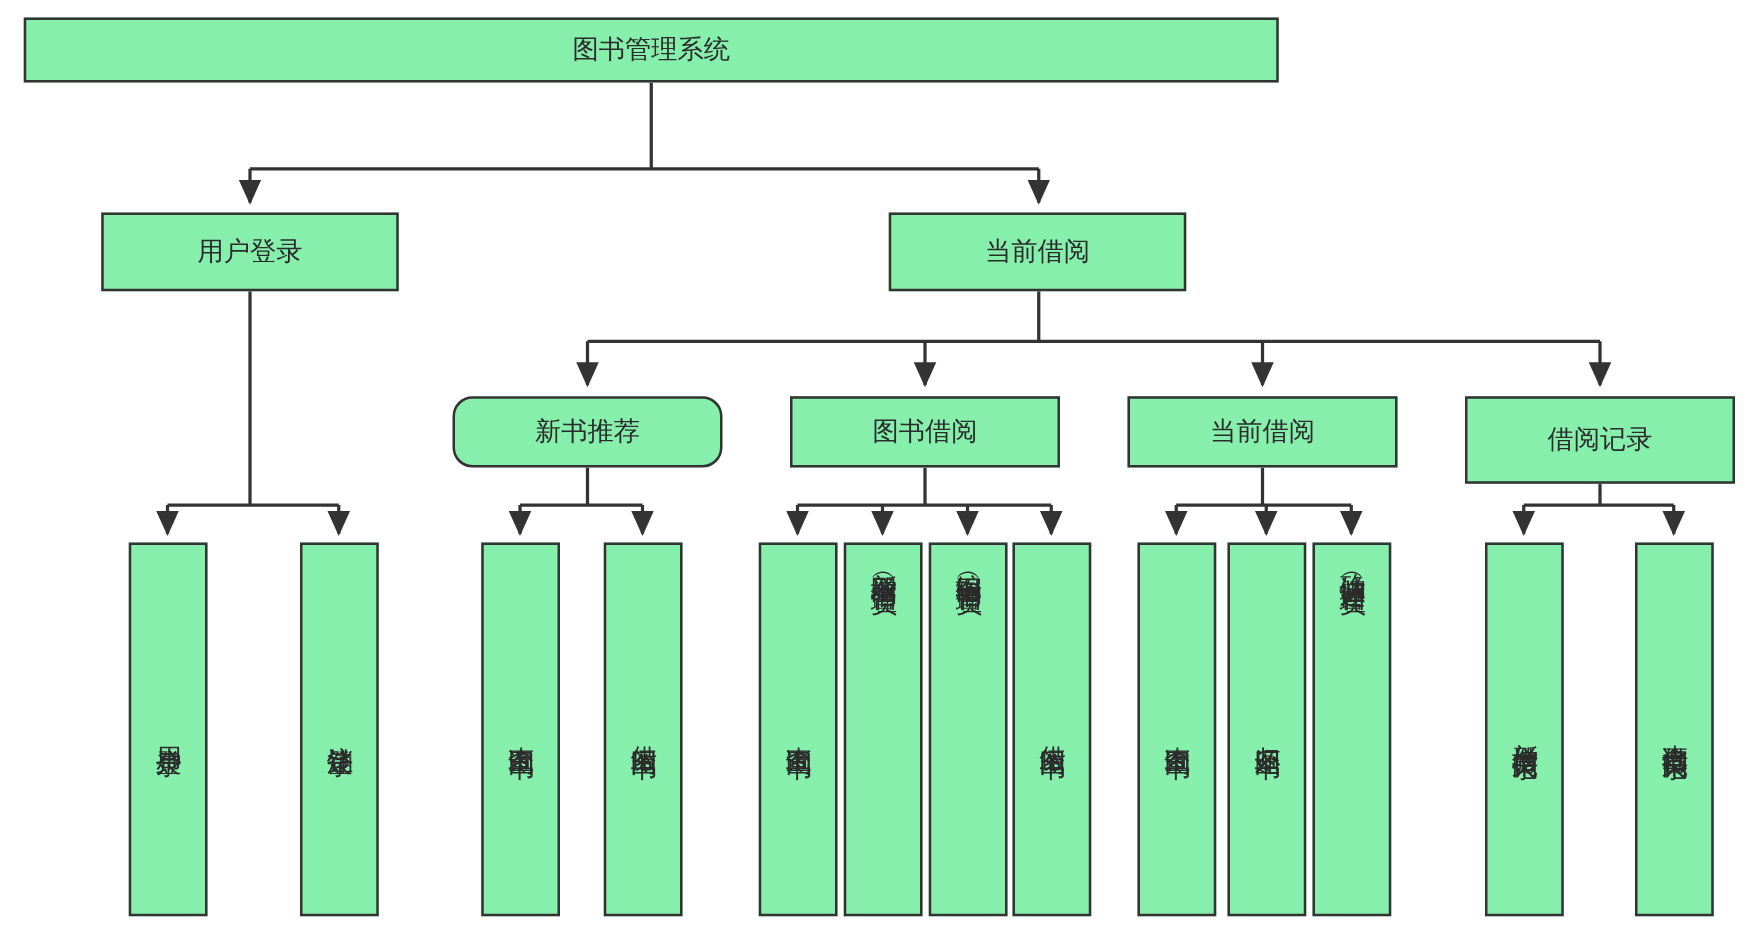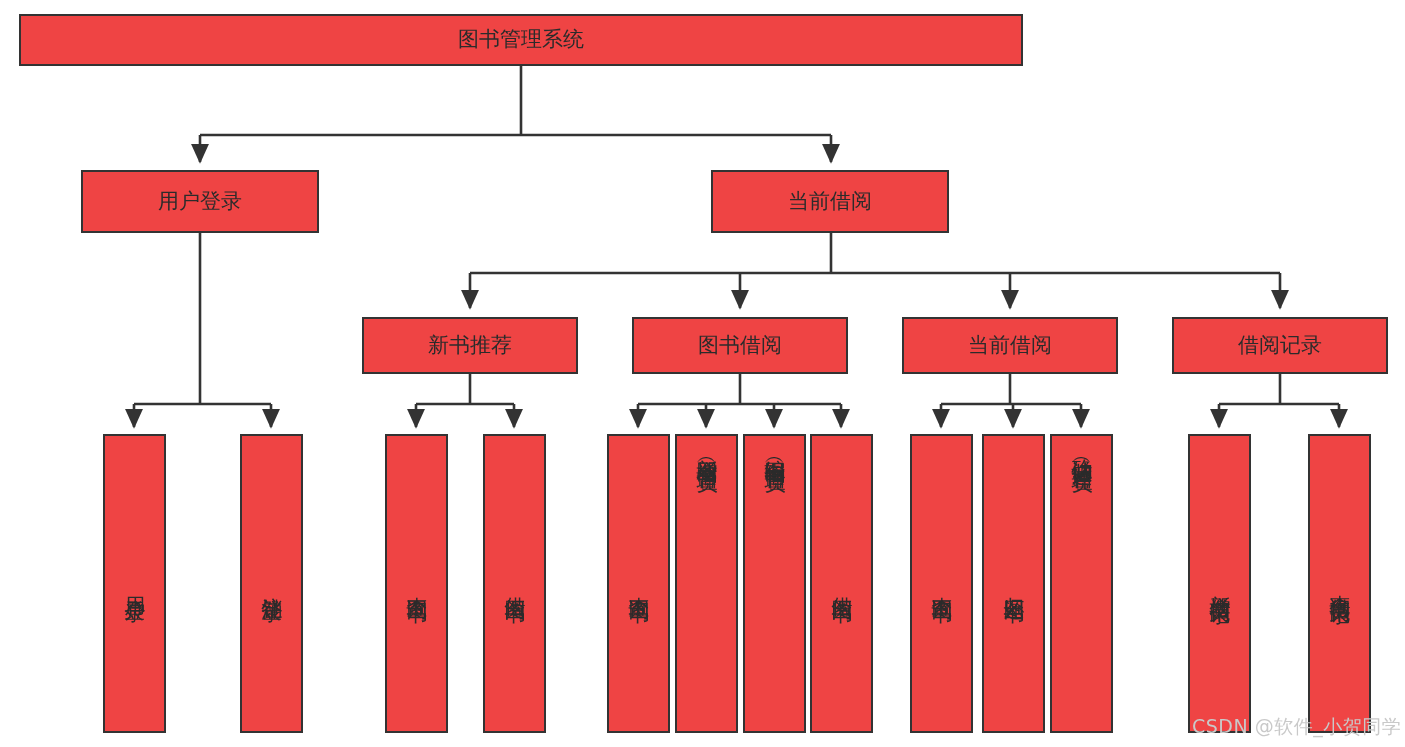--- a/index.html
+++ b/index.html
@@ -1,20 +1,20 @@
 <!DOCTYPE html>
 <html><head>
 <meta charset="utf-8">
 <style>
   html,body{margin:0;padding:0;background:#ffffff;}
   body{width:1405px;height:747px;overflow:hidden;
        font-family:"DejaVu Sans","Liberation Sans",sans-serif;}
   #diagram-root{position:relative;width:1405px;height:747px;background:#ffffff;}
   svg#wires{position:absolute;left:0;top:0;width:1405px;height:747px;}
-  .node{position:absolute;background:#ef4444;border:2.5px solid #333333;
+  .node{position:absolute;background:#86efac;border:2.5px solid #333333;
         box-sizing:border-box;display:flex;align-items:center;justify-content:center;}
   .node .label{color:#2b2b2b;line-height:1.12;text-align:center;white-space:pre;}
   .node.horiz .label{font-size:21px;}
   .node.leaf{align-items:flex-start;padding-top:6px;}
   .node.leaf .label{writing-mode:vertical-rl;text-orientation:upright;
         font-size:21px;letter-spacing:2px;line-height:1.0;}
   .node.leaf.midalign{align-items:center;padding-top:0;}
   #watermark{position:absolute;color:#c9c9c9;font-size:19px;white-space:nowrap;
         letter-spacing:0.5px;}
 </style>
@@ -77,30 +77,30 @@
     <span class="label">图书管理系统</span>
   </div>
 
   <div class="node horiz" style="left:81px;top:170px;width:238px;height:63px;">
     <span class="label">用户登录</span>
   </div>
   <div class="node horiz" style="left:711px;top:170px;width:238px;height:63px;">
     <span class="label">当前借阅</span>
   </div>
 
-  <div class="node horiz" style="left:362px;top:317px;width:216px;height:57px;">
+  <div class="node horiz" style="left:362px;top:317px;width:216px;height:57px;border-radius:16px;">
     <span class="label">新书推荐</span>
   </div>
   <div class="node horiz" style="left:902px;top:317px;width:216px;height:57px;">
     <span class="label">当前借阅</span>
   </div>
   <div class="node horiz" style="left:632px;top:317px;width:216px;height:57px;">
     <span class="label">图书借阅</span>
   </div>
-  <div class="node horiz" style="left:1172px;top:317px;width:216px;height:57px;">
+  <div class="node horiz" style="left:1172px;top:317px;width:216px;height:70px;">
     <span class="label">借阅记录</span>
   </div>
 
   <div class="node leaf midalign" style="left:103px;top:434px;width:63px;height:299px;">
     <span class="label">用户登录</span>
   </div>
   <div class="node leaf midalign" style="left:240px;top:434px;width:63px;height:299px;">
     <span class="label">注销登录</span>
   </div>
   <div class="node leaf midalign" style="left:385px;top:434px;width:63px;height:299px;">
@@ -130,15 +130,14 @@
   <div class="node leaf" style="left:1050px;top:434px;width:63px;height:299px;">
     <span class="label">确认归还（管理员）</span>
   </div>
   <div class="node leaf midalign" style="left:1188px;top:434px;width:63px;height:299px;">
     <span class="label">新增借阅记录</span>
   </div>
   <div class="node leaf midalign" style="left:1308px;top:434px;width:63px;height:299px;">
     <span class="label">查询借阅记录</span>
   </div>
 
-  <div id="watermark" style="left:1192px;top:714px;">CSDN @软件_小贺同学</div>
 
 </div>
 
 </body></html>

